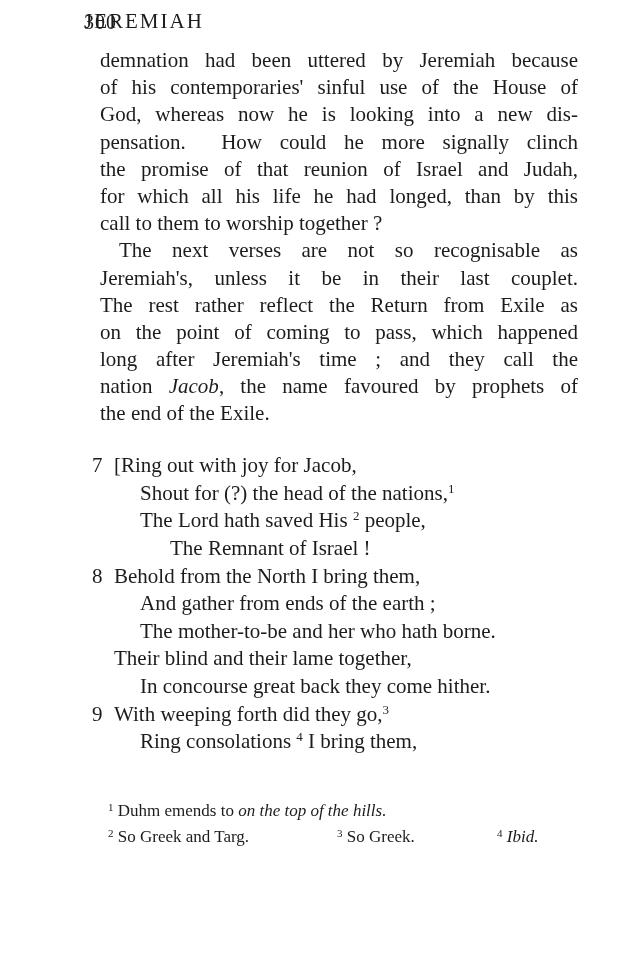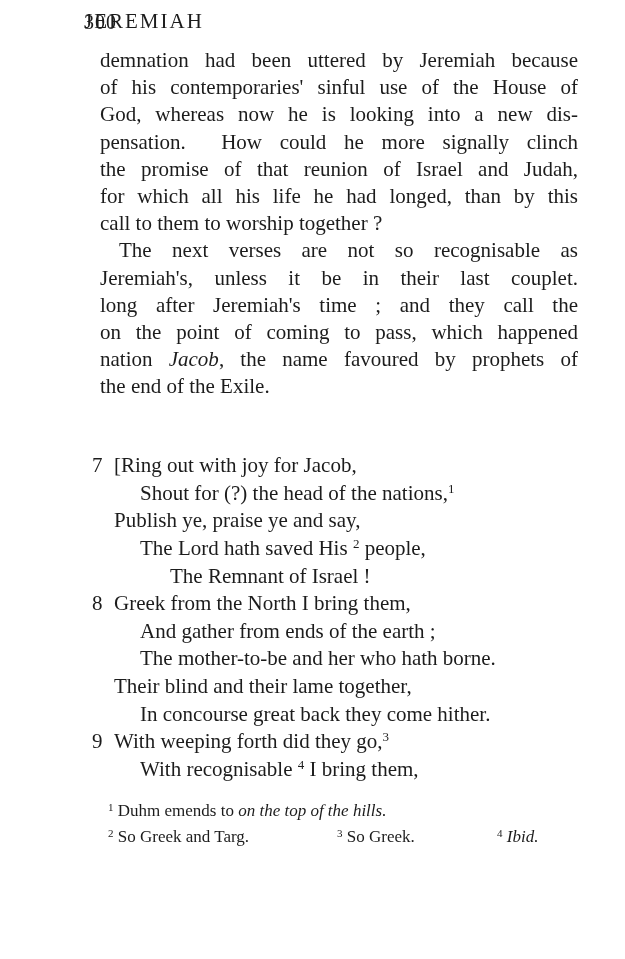--- a/index.html
+++ b/index.html
@@ -128,40 +128,40 @@
         <div class="bline"><span>of his contemporaries' sinful use of the House of</span></div>
         <div class="bline"><span>God, whereas now he is looking into a new dis-</span></div>
         <div class="bline"><span>pensation.&nbsp; How could he more signally clinch</span></div>
         <div class="bline"><span>the promise of that reunion of Israel and Judah,</span></div>
         <div class="bline"><span>for which all his life he had longed, than by this</span></div>
         <div class="bline lastline"><span>call to them to worship together ?</span></div>
       </div>
       <div>
         <div class="bline indent"><span>The next verses are not so recognisable as</span></div>
         <div class="bline"><span>Jeremiah's, unless it be in their last couplet.</span></div>
+        <div class="bline"><span>The rest rather reflect the Return from Exile as</span></div>
+        <div class="bline"><span>on the point of coming to pass, which happened</span></div>
         <div class="bline"><span>long after Jeremiah's time ; and they call the</span></div>
-        <div class="bline"><span>on the point of coming to pass, which happened</span></div>
         <div class="bline"><span>nation </span><span class="it">Jacob</span><span>, the name favoured by prophets of</span></div>
         <div class="bline lastline"><span>the end of the Exile.</span></div>
       </div>
     </div>
 
   <div class="poem">
       <div class="pline lvl0"><span class="vnum">7</span><span>[Ring out with joy for Jacob,</span></div>
       <div class="pline lvl1"><span>Shout for (?) the head of the nations,</span><span class="sup">1</span></div>
-      <div class="pline lvl0"><span>Publish ye, praise ye and say,</span></div>
       <div class="pline lvl1"><span>The Lord hath saved His </span><span class="sup">2</span><span> people,</span></div>
       <div class="pline lvl2"><span>The Remnant of Israel !</span></div>
-      <div class="pline lvl0"><span class="vnum">8</span><span>Greek from the North I bring them,</span></div>
+      <div class="pline lvl0"><span class="vnum">8</span><span>Behold from the North I bring them,</span></div>
       <div class="pline lvl1"><span>And gather from ends of the earth ;</span></div>
       <div class="pline lvl1"><span>The mother-to-be and her who hath borne.</span></div>
       <div class="pline lvl0"><span>Their blind and their lame together,</span></div>
       <div class="pline lvl1"><span>In concourse great back they come hither.</span></div>
       <div class="pline lvl0"><span class="vnum">9</span><span>With weeping forth did they go,</span><span class="sup">3</span></div>
-      <div class="pline lvl1"><span>With recognisable </span><span class="sup">4</span><span> I bring them,</span></div>
+      <div class="pline lvl1"><span>Ring consolations </span><span class="sup">4</span><span> I bring them,</span></div>
     </div>
 
   <div class="fnotes">
     <div class="fn-line1"><span class="sup">1</span><span> Duhm emends to </span><span class="it">on the top of the hills.</span></div>
     <div class="fn-row">
         <span class="fn-item" style="left: 0px;"><span class="sup">2</span><span> So Greek and Targ.</span></span>
         <span class="fn-item" style="left: 229px;"><span class="sup">3</span><span> So Greek.</span></span>
         <span class="fn-item" style="left: 389px;"><span class="sup">4</span><span> </span><span class="it">Ibid.</span></span>
       </div>
   </div>

